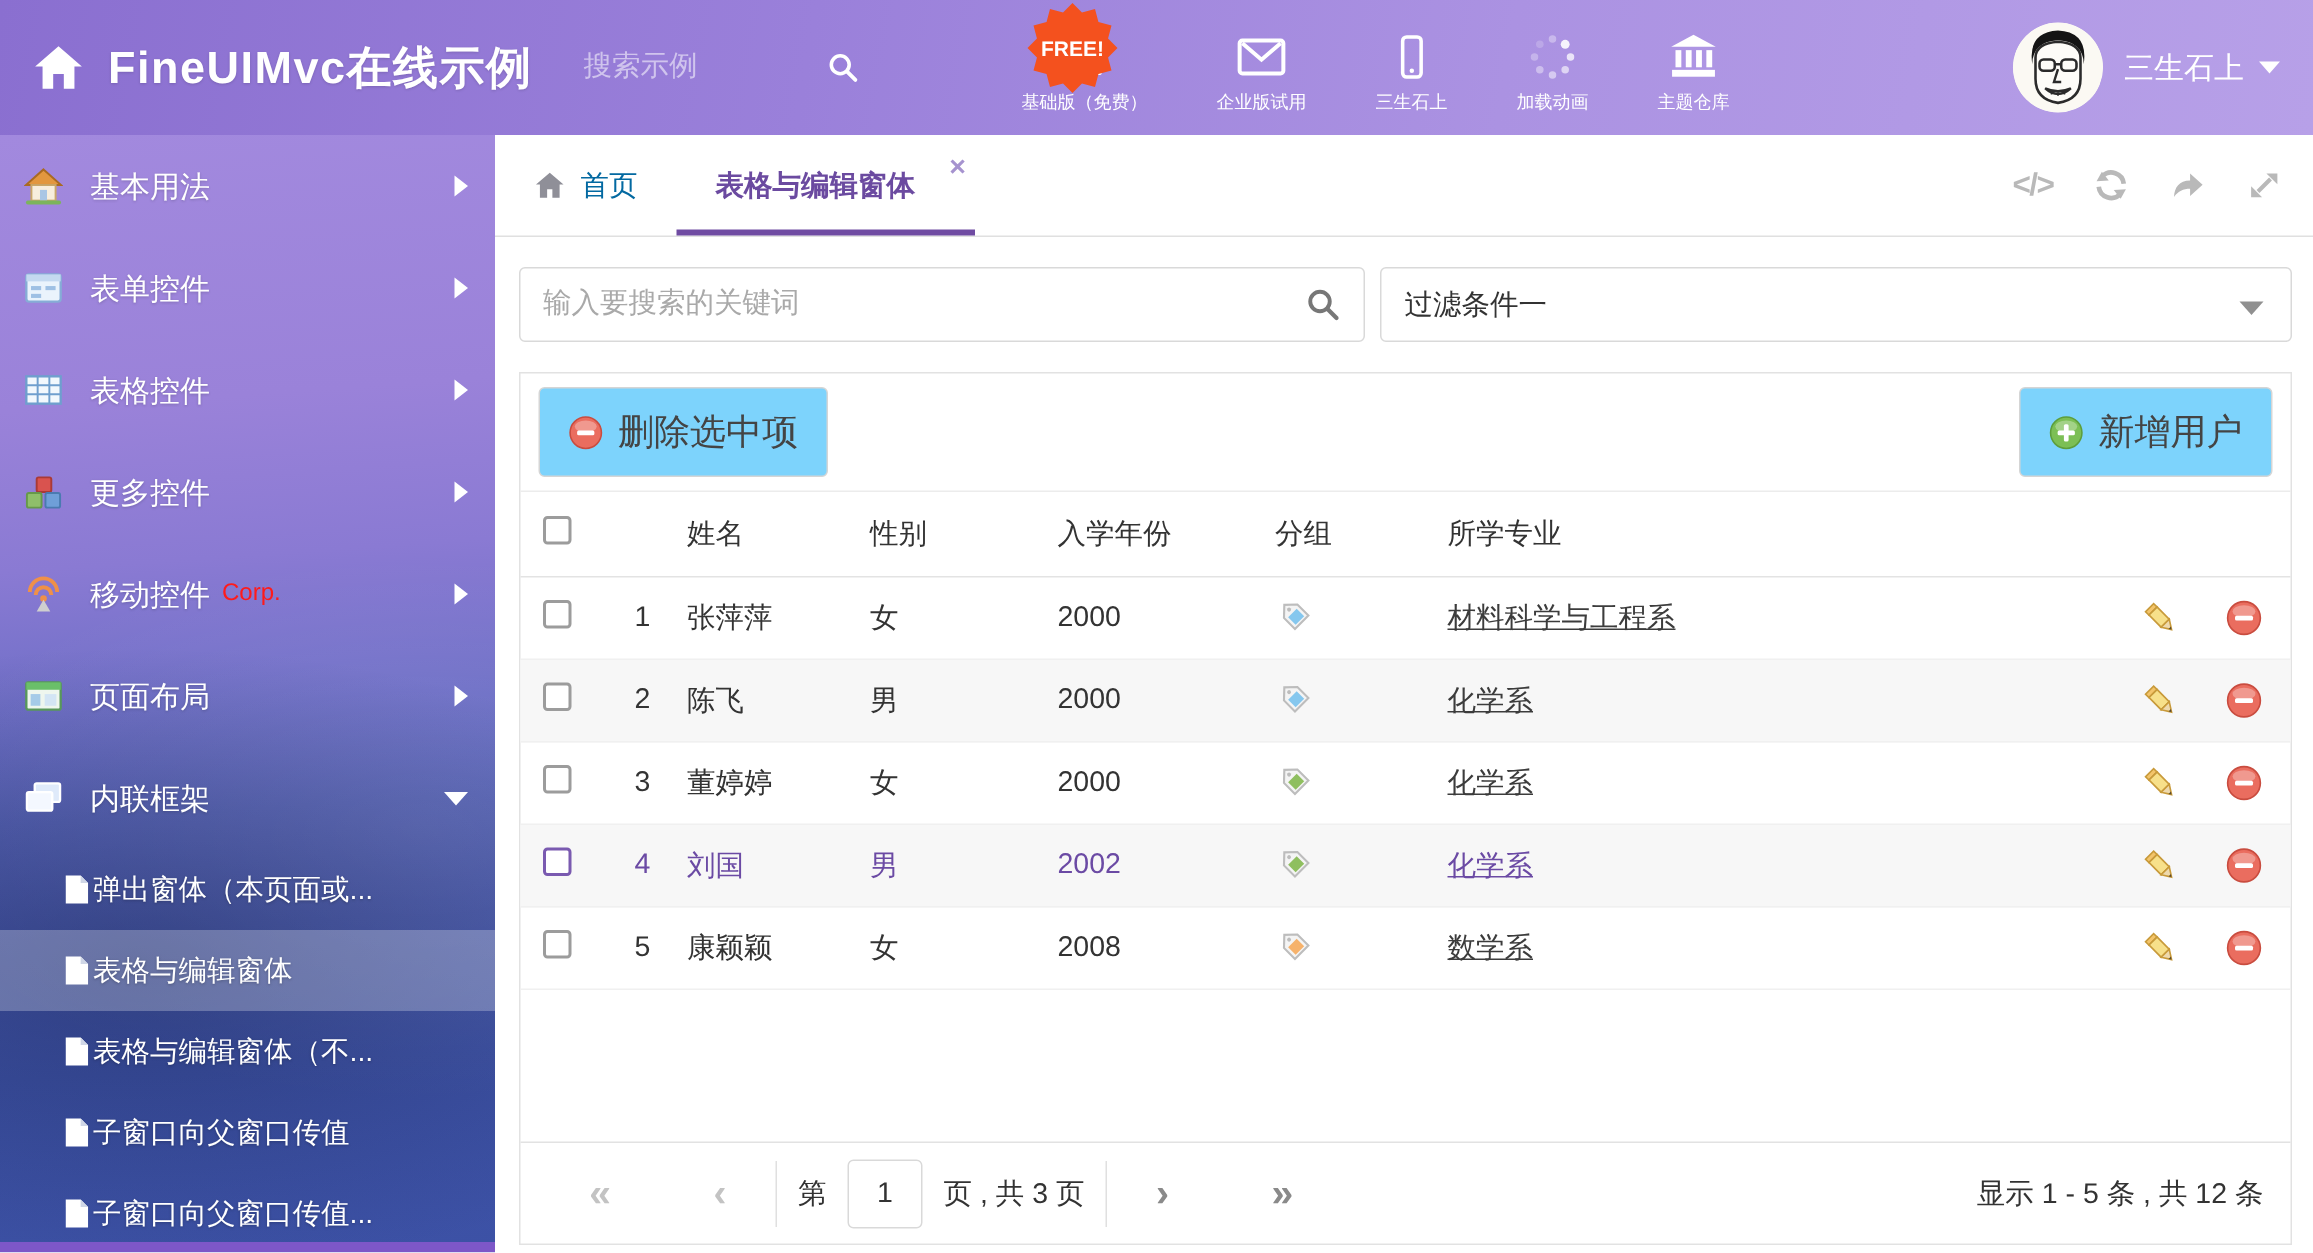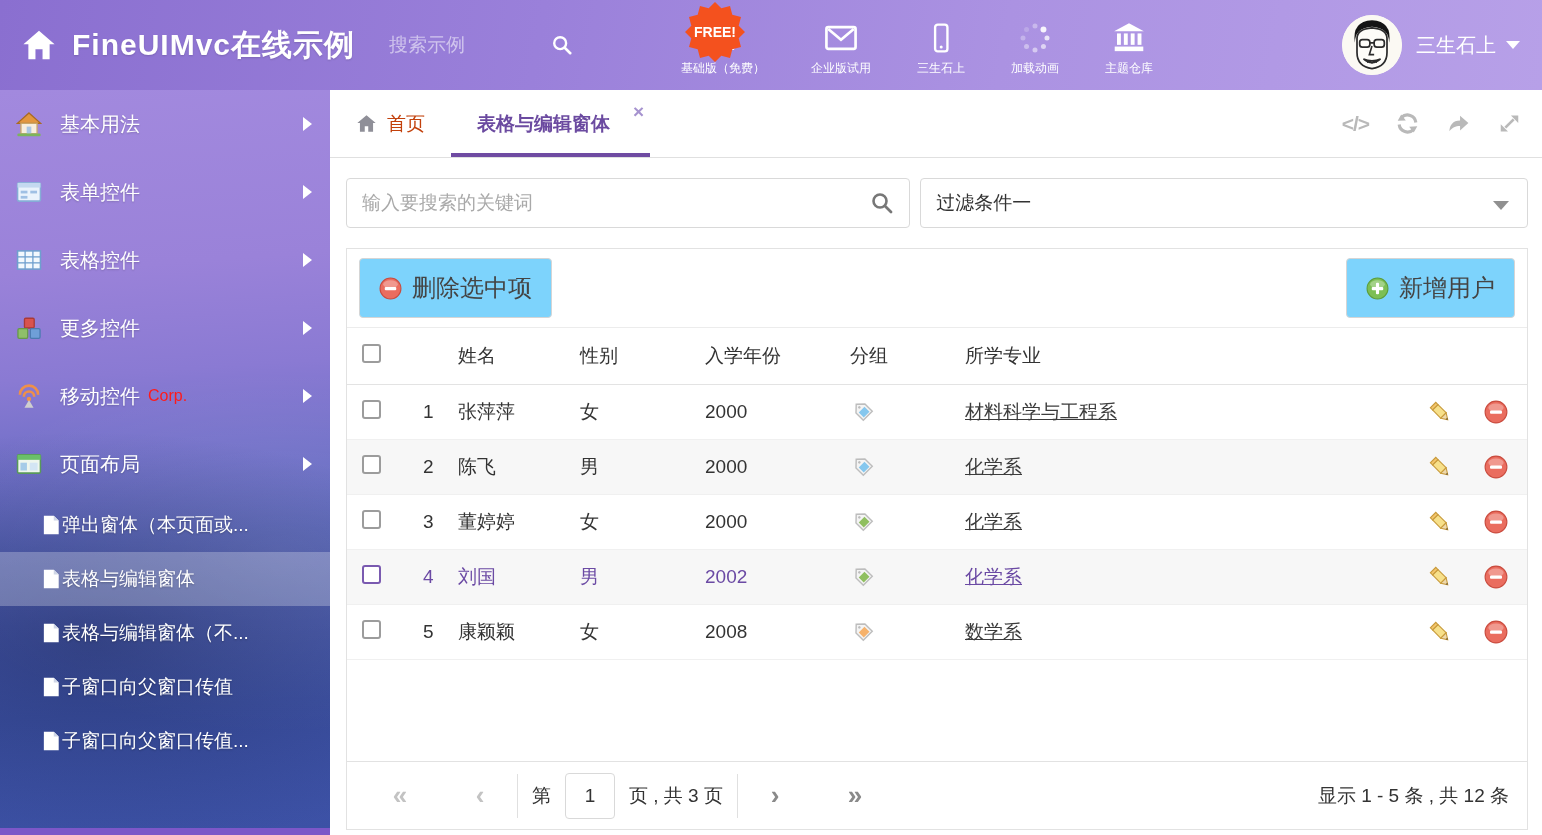--- a/index.html
+++ b/index.html
@@ -55,21 +55,21 @@
   .side-sub { display:flex; align-items:center; height:54px; padding-left:40px; cursor:pointer; }
   .side-sub .f-ico { width:22px; height:22px; flex:0 0 auto; }
   .side-sub .s-lbl { font-size:19px; margin-left:0; white-space:nowrap; text-shadow:0 1px 2px rgba(0,0,0,.25); }
   .side-sub[data-active="true"] { background:rgba(255,255,255,.26); }
   .side-bottom-strip { position:absolute; left:0; bottom:0; width:100%; height:7px; background:#7d57c8; }
 
   
   .main { flex:1; display:flex; flex-direction:column; background:#fff; min-width:0; }
 
   .tabbar { position:relative; height:68px; border-bottom:1px solid #e0e0e0; display:flex; align-items:stretch; flex:0 0 auto; }
-  .tab { display:flex; align-items:center; padding:0 26px; font-size:19px; color:#c2410c; cursor:pointer; position:relative; }
+  .tab { display:flex; align-items:center; padding:0 26px; font-size:19px; color:#0369a1; cursor:pointer; position:relative; }
   .tab .tab-home-ico { width:21px; height:21px; margin-right:10px; }
   .tab[data-active="true"] { color:#6b4aa0; font-weight:bold; }
   .tab[data-active="true"]::after { content:""; position:absolute; left:0; bottom:0; width:100%; height:4px; background:#6f4ba2; }
   .tab .tab-close { position:absolute; top:12px; right:6px; font-size:19px; font-weight:bold; color:#a693cf; line-height:1; }
   .tab[data-active="true"] { padding-right:40px; }
   .tabbar-tools { margin-left:auto; display:flex; align-items:center; padding-right:20px; }
   .tool-ico { margin-left:26px; cursor:pointer; display:flex; align-items:center; color:#b9b9b9; }
   .tool-ico svg { width:25px; height:25px; }
   .code-ico-txt { font-size:21px; font-weight:bold; color:#b9b9b9; letter-spacing:-1px; }
 
@@ -281,20 +281,28 @@
         <span class="chev"></span>
       </div>
       <div class="side-item">
         <svg class="s-ico" viewBox="0 0 20 20">
           <rect x="1.2" y="3" width="17.6" height="14" rx="1" fill="#eef6ee" stroke="#58985a" stroke-width="1.2"></rect>
           <rect x="1.2" y="3" width="17.6" height="3.8" fill="#6abf69"></rect>
           <rect x="3.4" y="9" width="5" height="6" fill="#a5cbe8"></rect>
             <rect x="10.6" y="9" width="6" height="6" fill="#d3e5f4"></rect>
         </svg>
         <span class="s-lbl">页面布局</span>
+        <span class="chev"></span>
+      </div>
+      <div class="side-item" data-expanded="true">
+        <svg class="s-ico" viewBox="0 0 20 20">
+          <rect x="5.5" y="2.5" width="13" height="9.5" rx="1" fill="#dfeafa" stroke="#fff" stroke-width="1.2"></rect>
+          <rect x="1.5" y="7" width="13" height="9.5" rx="1" fill="#f4f8ff" stroke="#fff" stroke-width="1.2"></rect>
+        </svg>
+        <span class="s-lbl">内联框架</span>
         <span class="chev"></span>
       </div>
 
       <div class="side-sub">
         <svg class="f-ico" viewBox="0 0 20 20">
           <path d="M3.5 1.5 h9 l4.5 4.5 v12.5 h-13.5 z" fill="#fff"></path>
             <path d="M12.5 1.5 l4.5 4.5 h-4.5 z" fill="#cfd6e6"></path>
         </svg>
         <span class="s-lbl">弹出窗体（本页面或...</span>
       </div>

